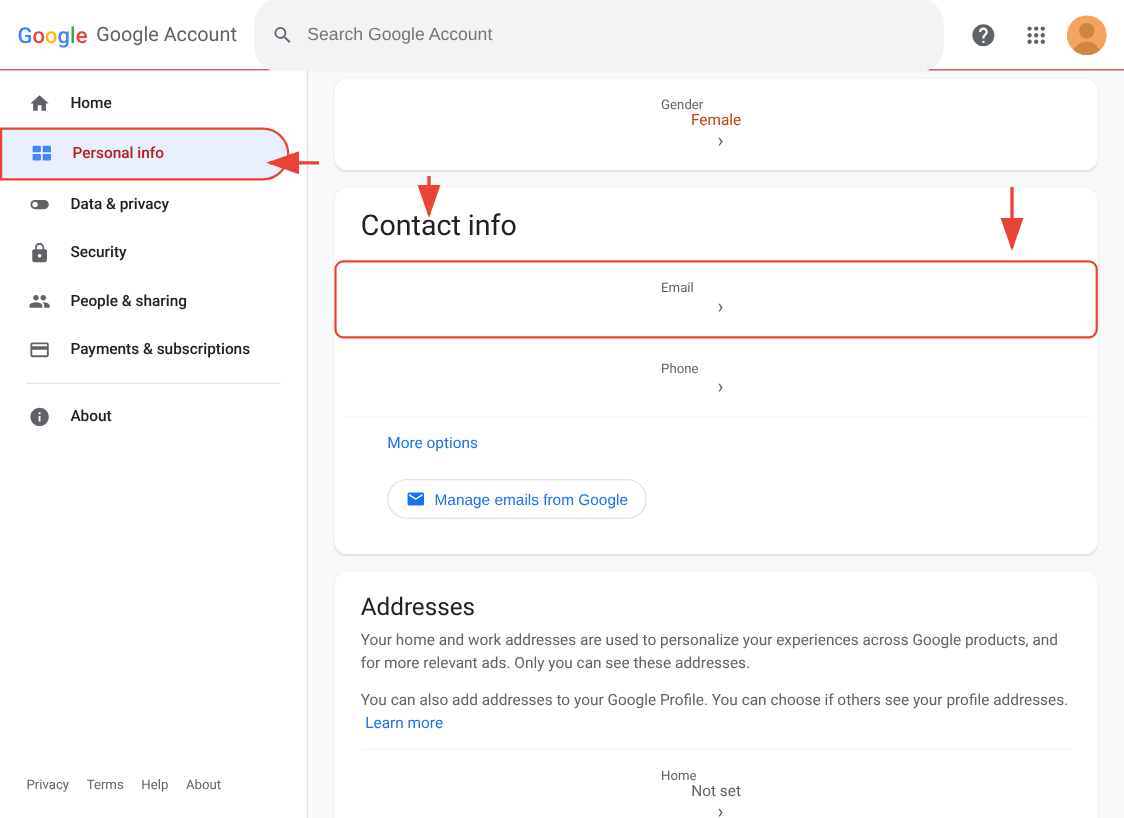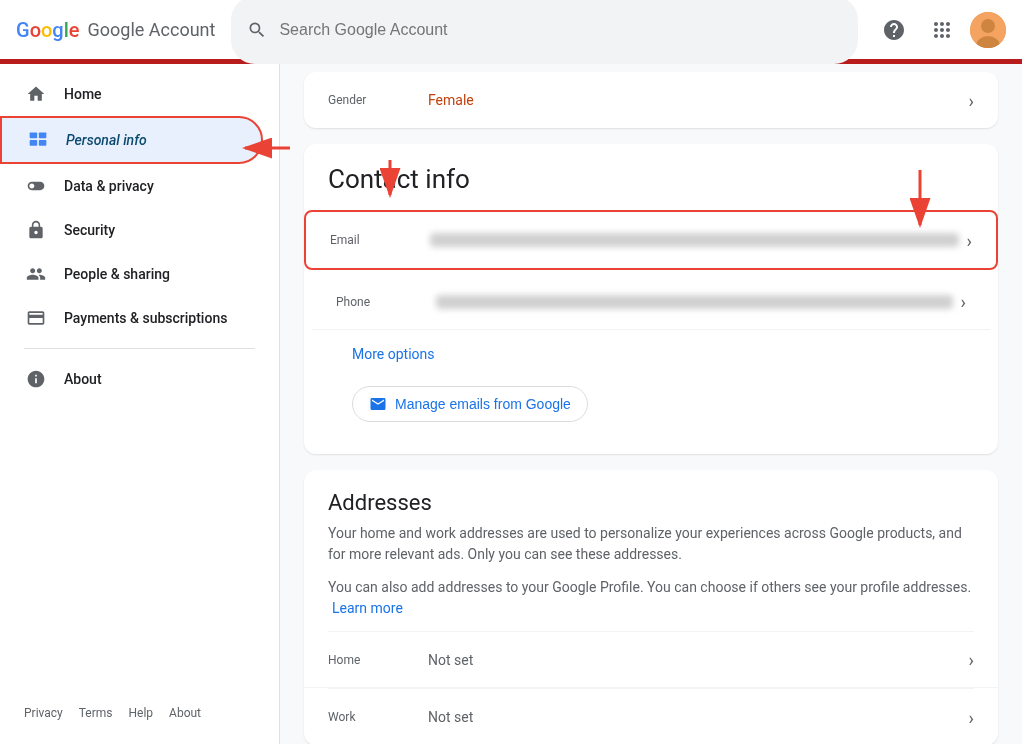--- a/index.html
+++ b/index.html
@@ -1,19 +1,19 @@
 <!DOCTYPE html>
 <html><head>
   <meta charset="utf-8">
   <style>
     * { box-sizing: border-box; margin: 0; padding: 0; }
     body { font-family: 'Google Sans', Roboto, Arial, sans-serif; font-size: 14px; color: #202124; background: #f8f9fa; display: flex; flex-direction: column; height: 744px; overflow: hidden; }
 
     
-    .header { display: flex; align-items: center; padding: 8px 16px; background: #fff; border-bottom: 5px solid #b91c1c; height: 64px; gap: 16px; flex-shrink: 0; }
+    .header { display: flex; align-items: center; padding: 8px 16px; background: #fff; border-bottom: 1px solid #b91c1c; height: 64px; gap: 16px; flex-shrink: 0; }
     .logo { display: flex; align-items: center; gap: 4px; font-size: 18px; font-weight: 400; color: #5f6368; white-space: nowrap; }
     .logo-google { font-size: 20px; font-weight: 500; }
     .logo-g { color: #4285f4; }
     .logo-o1 { color: #ea4335; }
     .logo-o2 { color: #fbbc05; }
     .logo-g2 { color: #4285f4; }
     .logo-l { color: #34a853; }
     .logo-e { color: #ea4335; }
     .search-bar { flex: 1; max-width: 720px; display: flex; align-items: center; background: #f1f3f4; border-radius: 24px; padding: 24px 16px; gap: 12px; }
     .search-bar input { border: none; background: transparent; outline: none; font-size: 16px; color: #202124; width: 100%; }
@@ -32,21 +32,21 @@
     .sidebar-item.active { background: #e8f0fe; color: #1a73e8; }
     .sidebar-item.active .sidebar-icon { color: #1a73e8; }
     .sidebar-item.active { border: 2px solid #ea4335; }
     .sidebar-icon { font-size: 20px; color: #5f6368; flex-shrink: 0; display: flex; align-items: center; justify-content: center; width: 24px; }
     .sidebar-divider { height: 1px; background: #e0e0e0; margin: 8px 24px; }
     .sidebar-footer { padding: 16px 24px; display: flex; gap: 16px; flex-wrap: wrap; }
     .sidebar-footer a { font-size: 12px; color: #5f6368; text-decoration: none; }
 
     
     .content { flex: 1; overflow-y: auto; padding: 0 24px 24px; }
-    .card-row { display: flex; align-items: center; padding: 16px 24px; border-bottom: 1px solid #f1f3f4; cursor: pointer; transition: background 0.1s; min-height: 56px; }
+    .card-row { display: flex; align-items: center; padding: 16px 24px; border-bottom: 1px solid #f1f3f4; cursor: pointer; transition: background 0.1s; min-height: 56px; flex-direction: column; }
     .card-row:last-child { border-bottom: none; }
     .row-label { font-size: 12px; color: #5f6368; min-width: 100px; flex-shrink: 0; }
     .row-value { flex: 1; font-size: 14px; color: #c2410c; }
     .row-chevron { color: #5f6368; font-size: 18px; margin-left: 8px; }
 
     
     .contact-card { background: #fff; border-radius: 12px; margin-bottom: 16px; box-shadow: 0 1px 2px rgba(0,0,0,0.1); padding-bottom: 16px; }
     .contact-card-header { padding: 20px 24px 12px; font-size: 26px; font-weight: 400; color: #202124; }
 
     .more-options-link { padding: 8px 24px; color: #1a73e8; font-size: 14px; cursor: pointer; display: inline-block; }
@@ -119,21 +119,21 @@
 
       <div class="sidebar-item active" style="border: 2px solid #ea4335; background: #e8f0fe;">
         <span class="sidebar-icon">
           <svg width="20" height="20" viewBox="0 0 24 24" fill="#1a73e8">
             <rect x="2" y="3" width="9" height="7" rx="1" fill="#4285f4"></rect>
             <rect x="13" y="3" width="9" height="7" rx="1" fill="#4285f4"></rect>
             <rect x="2" y="12" width="9" height="7" rx="1" fill="#4285f4"></rect>
             <rect x="13" y="12" width="9" height="7" rx="1" fill="#4285f4"></rect>
           </svg>
         </span>
-        <span style="color:#0c4a6e;font-style:italic;">Personal info</span>
+        <span style="color:#b91c1c;">Personal info</span>
       </div>
 
       <div class="sidebar-item">
         <span class="sidebar-icon">
           <svg width="20" height="20" viewBox="0 0 24 24" fill="#5f6368">
               <path d="M17 7H7c-2.76 0-5 2.24-5 5s2.24 5 5 5h10c2.76 0 5-2.24 5-5s-2.24-5-5-5zM7 15c-1.66 0-3-1.34-3-3s1.34-3 3-3 3 1.34 3 3-1.34 3-3 3z"></path>
             </svg>
         </span>
         <span>Data &amp; privacy</span>
       </div>

